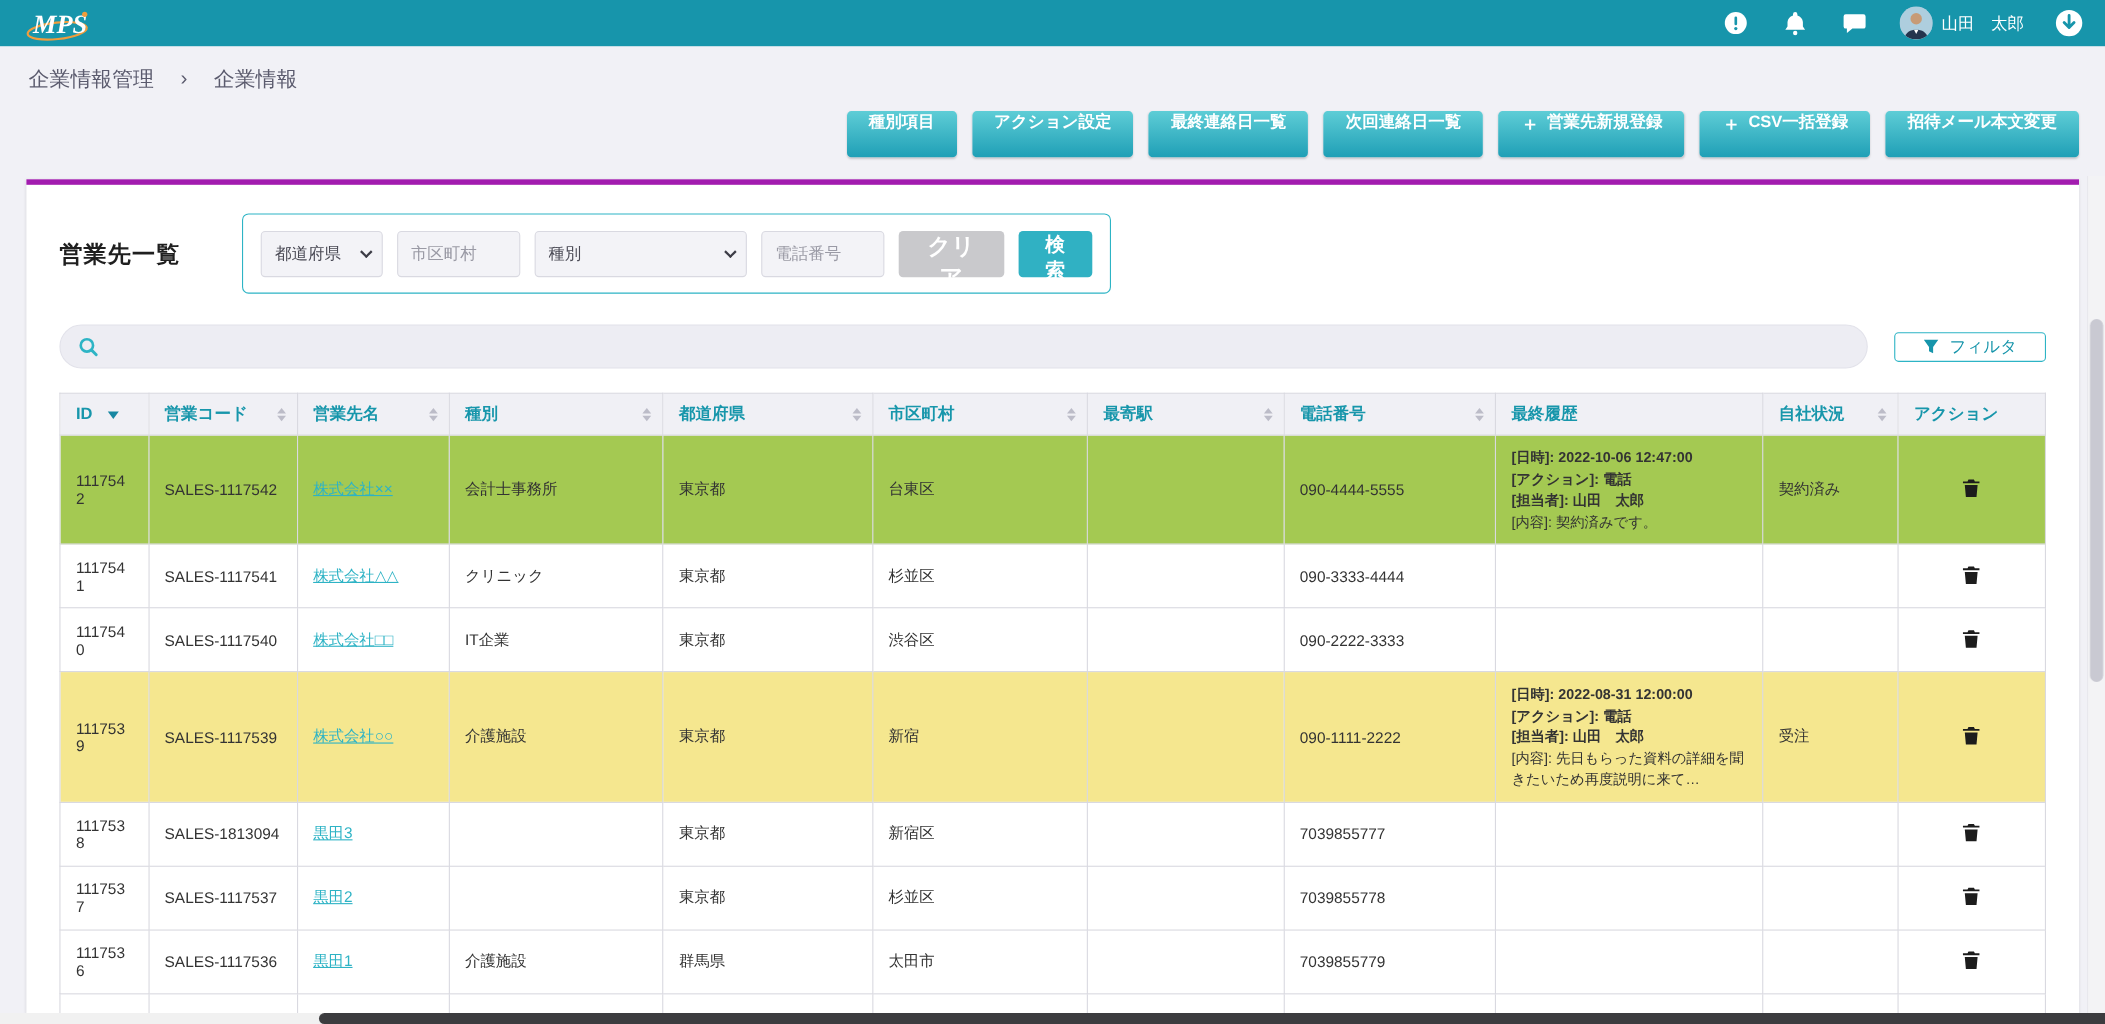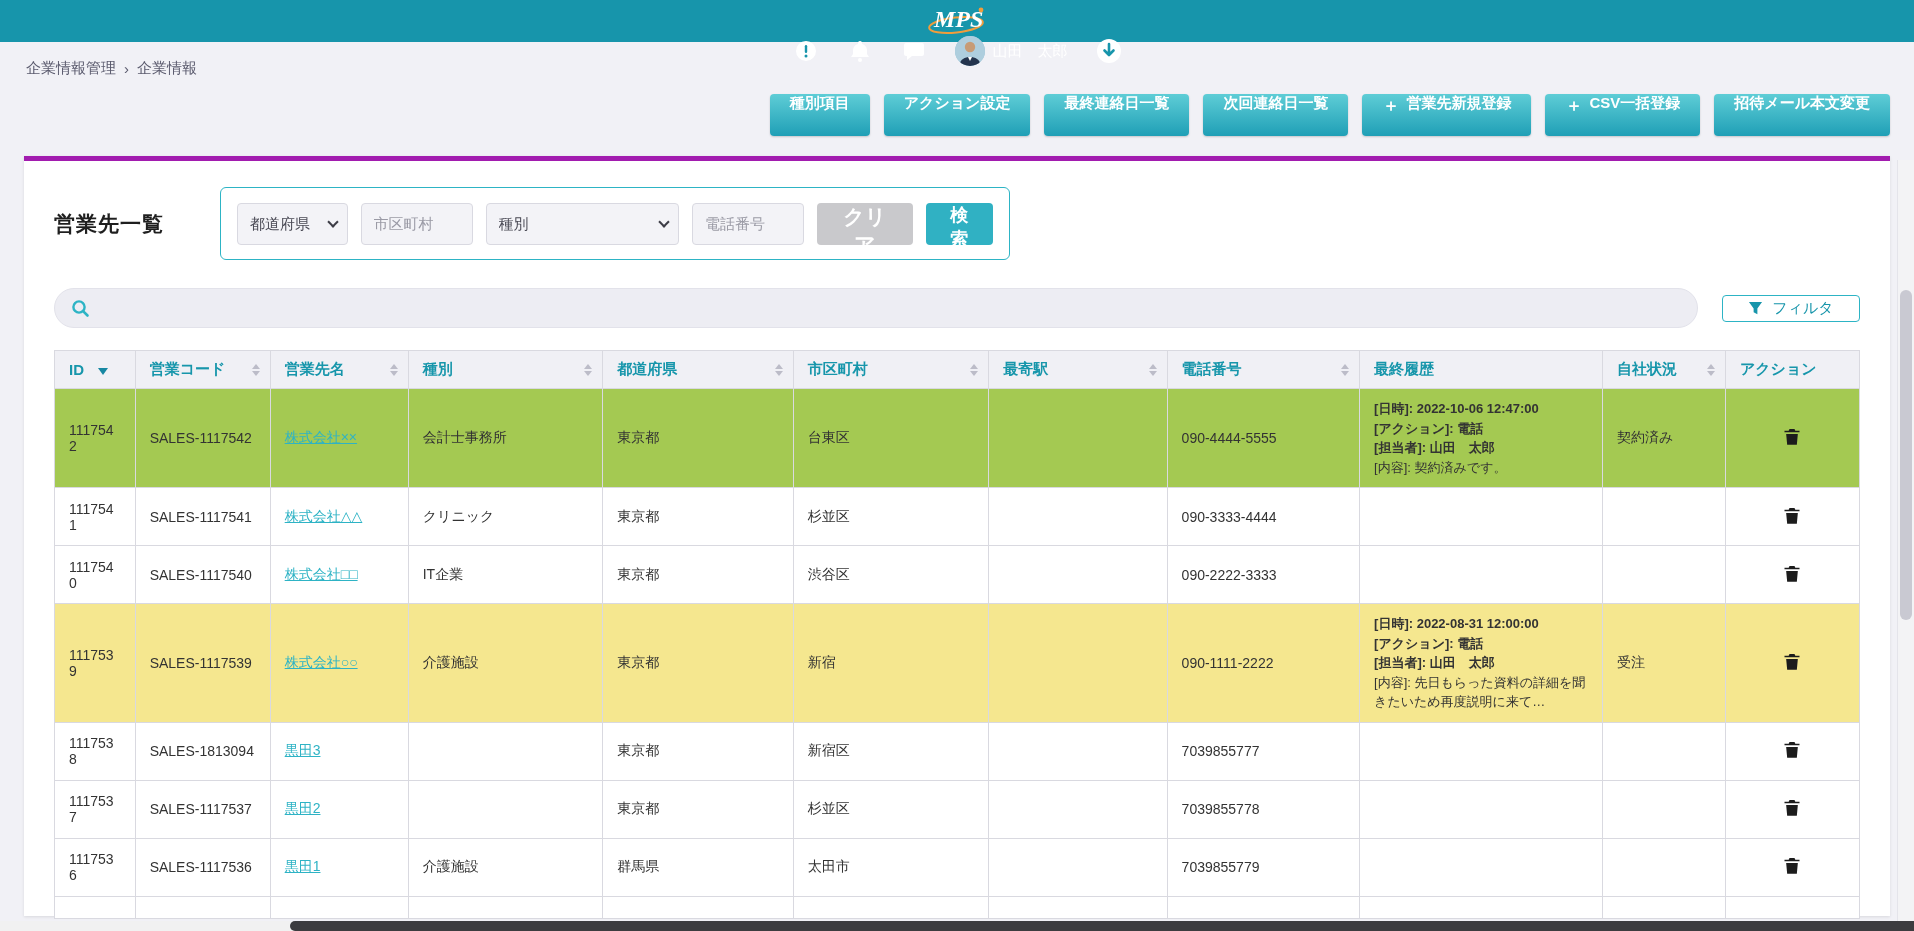--- a/index.html
+++ b/index.html
@@ -6,30 +6,30 @@
   html, body { width: 1914px; height: 931px; overflow: hidden; }
   body {
     font-family: "Liberation Sans", "DejaVu Sans", sans-serif;
     background: #f1f1f6;
     color: #333;
   }
 
   
   .topbar {
     height: 42px; background: #1795ab; display: flex;
-    align-items: center; justify-content: space-between; padding: 0 20px; flex-direction: column;
+    align-items: center; justify-content: space-between; padding: 0 20px;
   }
   .logo { display: flex; align-items: center; }
   .topbar-right { display: flex; align-items: center; gap: 28px; color: #fff; }
   .tb-icon { width: 26px; height: 26px; display: inline-flex; align-items: center; justify-content: center; cursor: pointer; }
   .user { display: flex; align-items: center; gap: 8px; font-size: 15px; color:#fff; cursor: pointer; }
   .avatar { width: 30px; height: 30px; border-radius: 50%; overflow: hidden; background:#9cc3d6; flex:0 0 auto; }
 
   
-  .breadcrumb { padding: 17px 26px 8px; font-size: 15px; color: #5b5b6e; display:flex; gap:8px; align-items:center; }
+  .breadcrumb { padding: 17px 26px 8px; font-size: 19px; color: #5b5b6e; display:flex; gap:24px; align-items:center; }
 
   
   .toolbar { display: flex; justify-content: flex-end; gap: 14px; padding: 8px 24px 0; }
   .tbtn {
     height: 42px; padding: 0 20px; border: none; border-radius: 4px;
     background: linear-gradient(#5ecdd6, #1f9fb6);
     color: #fff; font-weight: bold; font-size: 15px; cursor: pointer;
     font-family: Liberation Sans, sans-serif; box-shadow: 0 1px 2px rgba(0,0,0,.18);
     display: inline-flex; gap: 7px; white-space: nowrap;
   }

